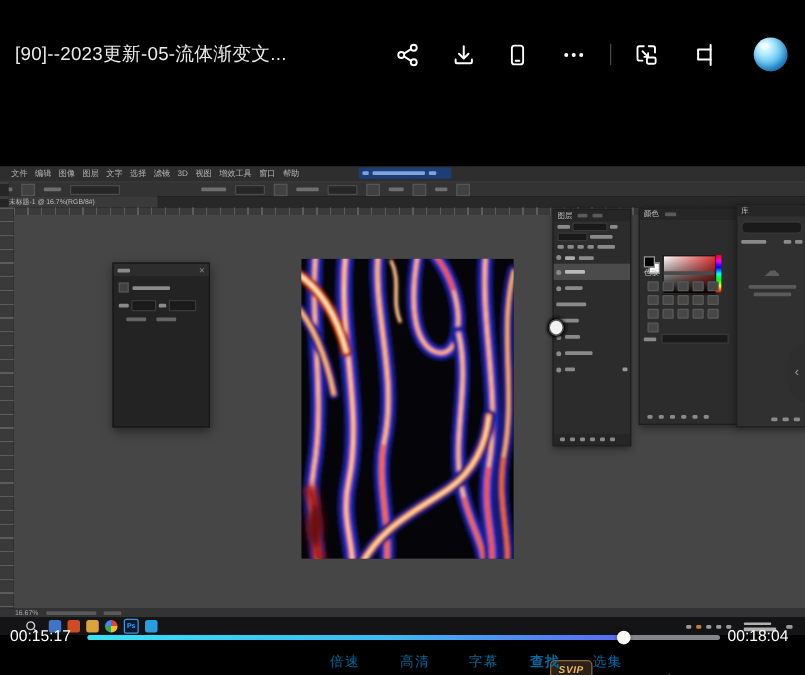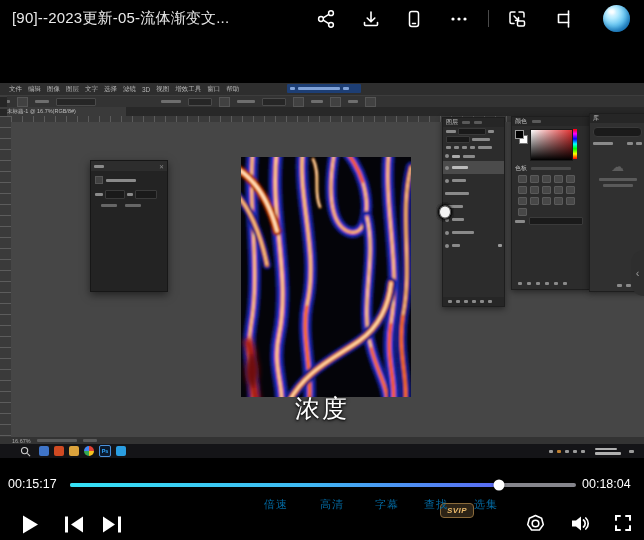--- a/index.html
+++ b/index.html
@@ -1,18 +1,18 @@
 <!DOCTYPE html>
 <html><head>
 <meta charset="utf-8">
 <style>
   html,body{margin:0;padding:0;background:#000;}
   .screen{position:relative;width:644px;height:540px;background:#000;overflow:hidden;
           font-family:"Liberation Sans",sans-serif;-webkit-font-smoothing:antialiased;}
-  .abs{position:absolute;}
+  .abs{position:absolute;margin-top:25px;}
 
   
   .hdr-title{left:12px;top:9px;font-size:15px;color:#e9e9e9;letter-spacing:.2px;}
   .hicon{width:22px;height:22px;top:8px;display:flex;align-items:center;justify-content:center;cursor:pointer;}
   .hsep{left:488px;top:10px;width:1px;height:17px;background:#4a4a4a;}
   .avatar{left:603px;top:5px;width:27px;height:27px;border-radius:50%;
           background:radial-gradient(circle at 34% 28%, #eefaff 0%, #b8ecff 22%, #6cc8f2 48%, #2f9fe0 75%, #1576b8 100%);
           box-shadow:inset -2px -3px 5px rgba(0,60,120,.45);}
   .avatar::after{content:"";position:absolute;left:5px;top:4px;width:7px;height:5px;border-radius:50%;
           background:rgba(255,255,255,.85);filter:blur(1px);}
@@ -455,21 +455,20 @@
           <span class="pbar" style="width:4px;background:#9a9a9a;"></span>
         <span class="pbar" style="width:4px;background:#9a9a9a;"></span>
         <span style="display:flex;flex-direction:column;gap:2px;margin-left:6px;">
           <span class="pbar" style="width:22px;background:#b0b0b0;height:2.5px;"></span>
           <span class="pbar" style="width:26px;background:#b0b0b0;height:2.5px;"></span>
         </span>
         <span class="pbar" style="width:5px;background:#9a9a9a;margin-left:4px;"></span>
       </span>
     </div>
 
-    <div class="abs vsub">浓度</div>
   </div>
 
   <div class="abs drawer">
     <span>‹</span>
   </div>
 
   <div class="abs time" style="left:8px;">00:15:17</div>
   <div class="abs track">
     <div class="fill" style="width: 84.8%;"></div>
     <div class="thumb" style="left: 84.8%;"></div>
@@ -491,21 +490,21 @@
     <svg width="20" height="17" viewBox="0 0 20 17">
       <path d="M1,0.5 L13,8.5 L1,16.5 Z" fill="#fff"></path>
       <rect x="16" y="0.5" width="3" height="16" fill="#fff"></rect>
     </svg>
   </div>
 
   <div class="abs ctl-txt" style="left:264px;">倍速</div>
   <div class="abs ctl-txt" style="left:320px;font-family:Liberation Mono, monospace;">高清</div>
   <div class="abs ctl-txt" style="left:375px;">字幕</div>
   <div class="abs svip">SVIP</div>
-  <div class="abs ctl-txt" style="left:424px;">查找</div>
+  <div class="abs ctl-txt" style="left:424px;font-weight:bold;">查找</div>
   <div class="abs ctl-txt" style="left:474px;">选集</div>
 
   <div class="abs cicon" style="left:526px;">
     <svg width="19" height="19" viewBox="0 0 19 19">
       <g stroke="#fff" stroke-width="1.6" fill="none" stroke-linejoin="round">
         <path d="M9.5,1.5 L15.6,4.3 L17.3,10.6 L13.4,16 L5.6,16 L1.7,10.6 L3.4,4.3 Z"></path>
         <circle cx="9.5" cy="9.5" r="3.3"></circle>
       </g>
     </svg>
   </div>

